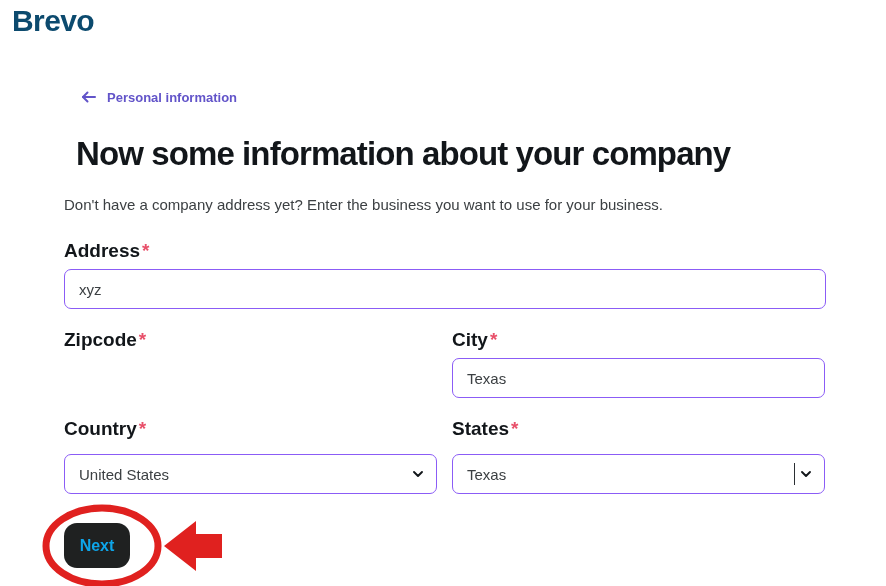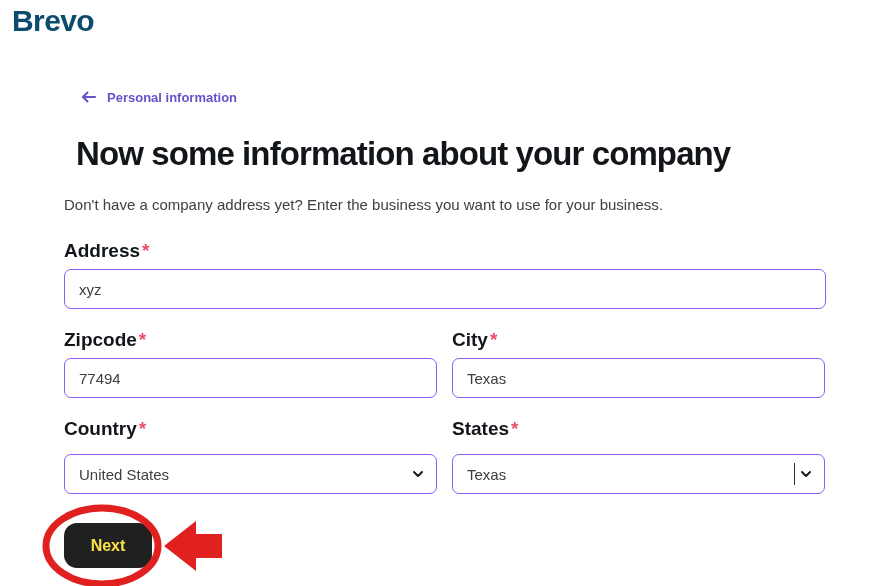--- a/index.html
+++ b/index.html
@@ -145,26 +145,26 @@
     width: 1px;
     height: 22px;
     background: #2b2f33;
   }
 
   
   .next-button {
     position: absolute;
     left: 64px;
     top: 523px;
-    width: 88px;
+    width: 66px;
     height: 45px;
     border: none;
     border-radius: 13px;
     background: #1f2121;
-    color: #fde047;
+    color: #0ea5e9;
     font-family: "Liberation Sans", sans-serif;
     font-size: 16px;
     font-weight: 700;
     cursor: pointer;
     padding: 0;
   }
 
   
   .annotation-layer {
     position: absolute;
@@ -200,21 +200,20 @@
       <span>Address</span><span class="req-asterisk">*</span>
     </label>
     <input class="text-input full" type="text" value="xyz" style="">
   </div>
 
   <div class="row">
     <div class="col">
       <label class="field-label">
         <span>Zipcode</span><span class="req-asterisk">*</span>
       </label>
-      <input class="text-input" type="text" value="77494" style="">
     </div>
     <div class="col">
       <label class="field-label">
         <span>City</span><span class="req-asterisk">*</span>
       </label>
       <input class="text-input" type="text" value="Texas" style="">
     </div>
   </div>
 
   <div class="row">

